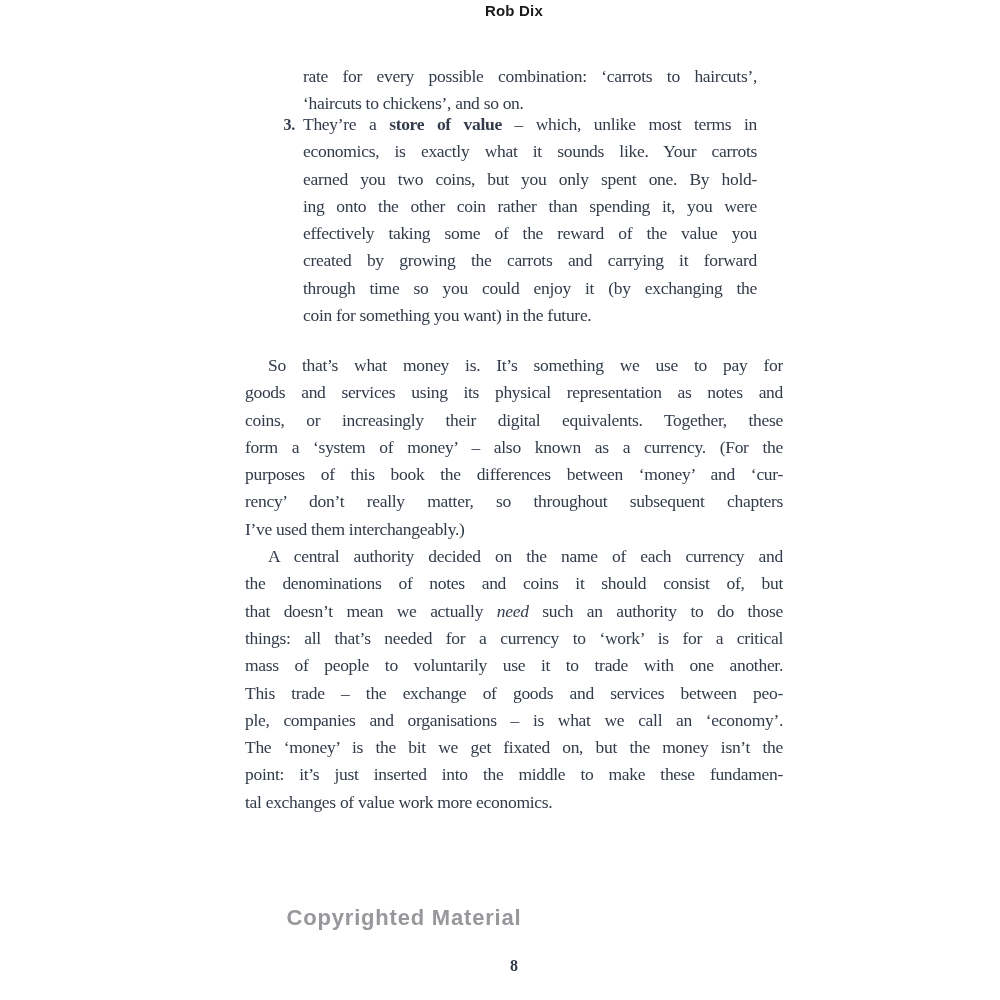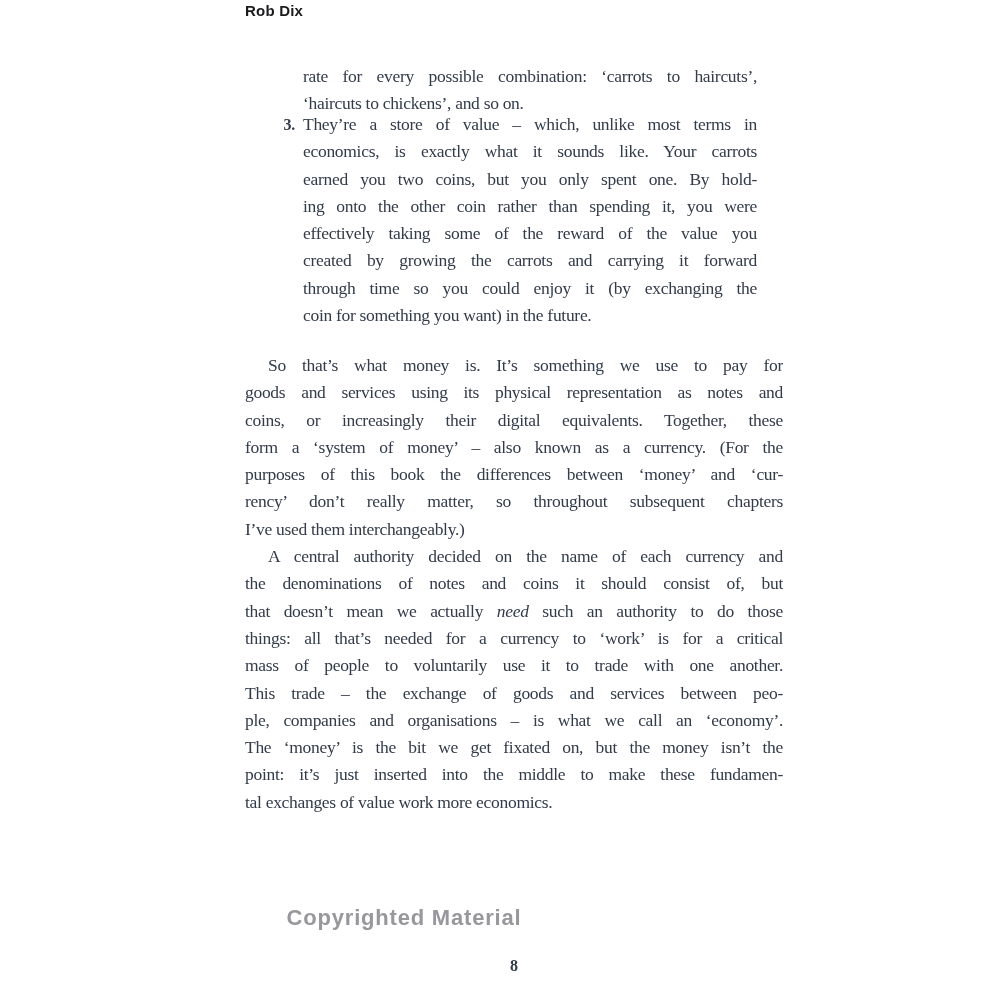--- a/index.html
+++ b/index.html
@@ -8,21 +8,21 @@
     width: 1000px;
     height: 1000px;
     background: #ffffff;
     font-family: "Liberation Serif", "DejaVu Serif", serif;
     color: #323b49;
     overflow: hidden;
   }
   .running-header {
     position: absolute;
     left: 245px; top: 2px; width: 538px;
-    text-align: left;
+    text-align: center;
     font-family: "Liberation Sans", "DejaVu Sans", sans-serif;
     font-weight: bold;
     font-size: 15px;
     color: #1b1b1d;
     letter-spacing: 0.2px;
   }
   .lines .line {
     height: 27.3px;
     line-height: 27.3px;
     font-size: 17.5px;
@@ -67,21 +67,21 @@
     color: #97979c;
   }
   .page-number {
     position: absolute;
     left: 245px; top: 957px; width: 538px;
     text-align: center;
     font-size: 16px;
     font-weight: bold;
     color: #323b49;
   }
-  b { font-weight: normal; margin-top: 42px; }
+  b { font-weight: bold; margin-top: 42px; }
   i { font-style: italic; }
 </style>
 </head>
 <body>
 
 <div class="page">
 
   <div class="running-header">Rob Dix</div>
 
   <div class="continuation lines">

